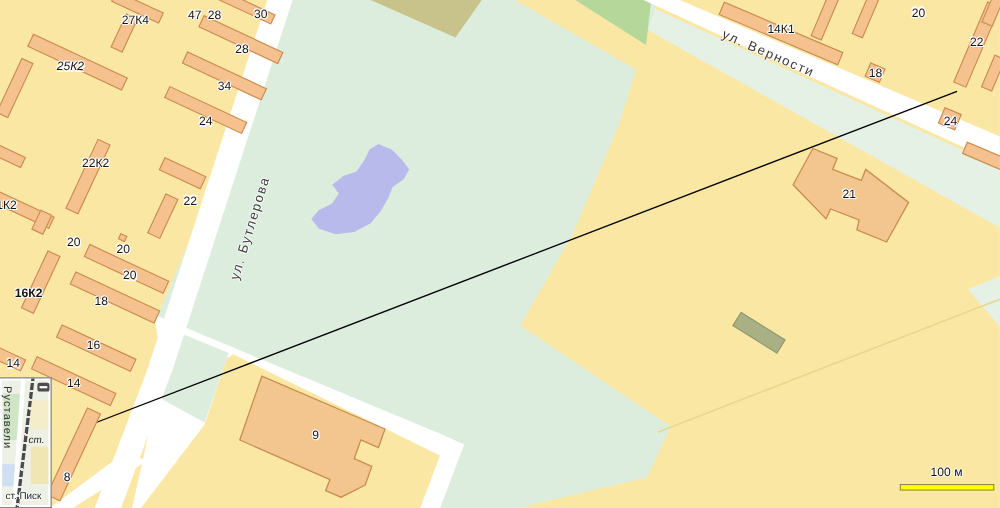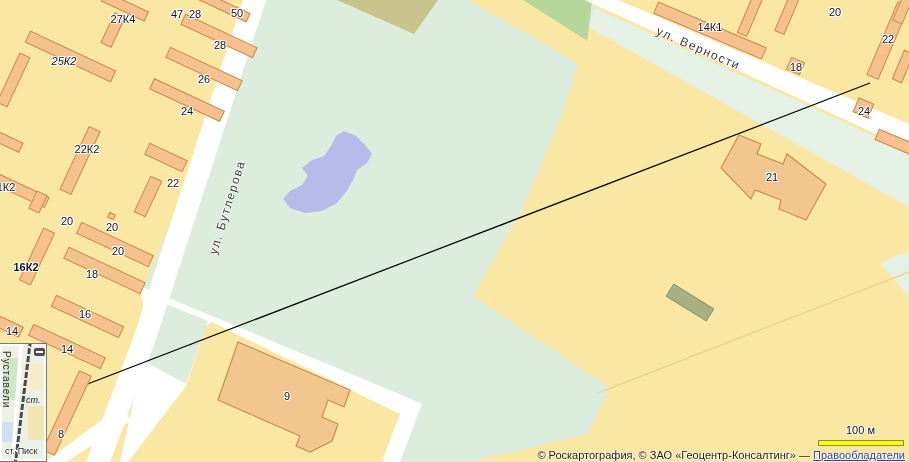--- a/index.html
+++ b/index.html
@@ -124,24 +124,24 @@
   <div class="bld" style="left:855px;top:100px;width:17px;height:16px;transform:rotate(23deg)"></div>
   <div class="bld" style="left:888px;top:3px;width:30px;height:11px;transform:rotate(113deg)"></div>
   <div class="bld" style="left:887px;top:61px;width:32px;height:11px;transform:rotate(113deg)"></div>
   <div class="bld" style="left:875px;top:137px;width:45px;height:12px;transform:rotate(23deg)"></div>
   <div class="bld bld-olive" style="left:666px;top:295px;width:48px;height:15px;transform:rotate(32deg)"></div>
 
   <div id="labels">
       <div class="lbl" style="left: 123px; top: 19px;">27К4</div>
       <div class="lbl" style="left: 177px; top: 14px;">47</div>
       <div class="lbl" style="left: 195px; top: 14px;">28</div>
-      <div class="lbl" style="left: 237px; top: 13px;">50</div>
+      <div class="lbl" style="left: 237px; top: 13px;">30</div>
       <div class="lbl" style="left: 64px; top: 61px; font-style: italic;">25К2</div>
       <div class="lbl" style="left: 220px; top: 45px;">28</div>
-      <div class="lbl" style="left: 204px; top: 79px;">26</div>
+      <div class="lbl" style="left: 204px; top: 79px;">34</div>
       <div class="lbl" style="left: 187px; top: 111px;">24</div>
       <div class="lbl" style="left: 87px; top: 149px;">22К2</div>
       <div class="lbl" style="left: 6px; top: 187px;">1К2</div>
       <div class="lbl" style="left: 173px; top: 183px;">22</div>
       <div class="lbl" style="left: 67px; top: 221px;">20</div>
       <div class="lbl" style="left: 112px; top: 227px;">20</div>
       <div class="lbl" style="left: 118px; top: 251px;">20</div>
       <div class="lbl" style="left: 26px; top: 267px; font-weight: bold;">16К2</div>
       <div class="lbl" style="left: 92px; top: 274px;">18</div>
       <div class="lbl" style="left: 85px; top: 314px;">16</div>
@@ -169,15 +169,14 @@
     <div class="rail"></div>
     <div class="rustaveli">Руставели</div>
     <div class="st-short">ст.</div>
     <div class="st-full">ст. Писк</div>
     <div class="zoombtn"></div>
   </div>
 
   <div class="scale-label">100 м</div>
   <div class="scale-bar"></div>
 
-  <div class="attribution"><span>© Роскартография, © ЗАО «Геоцентр-Консалтинг» — </span><a>Правообладатели</a></div>
 
 </div>
 
 </body></html>

